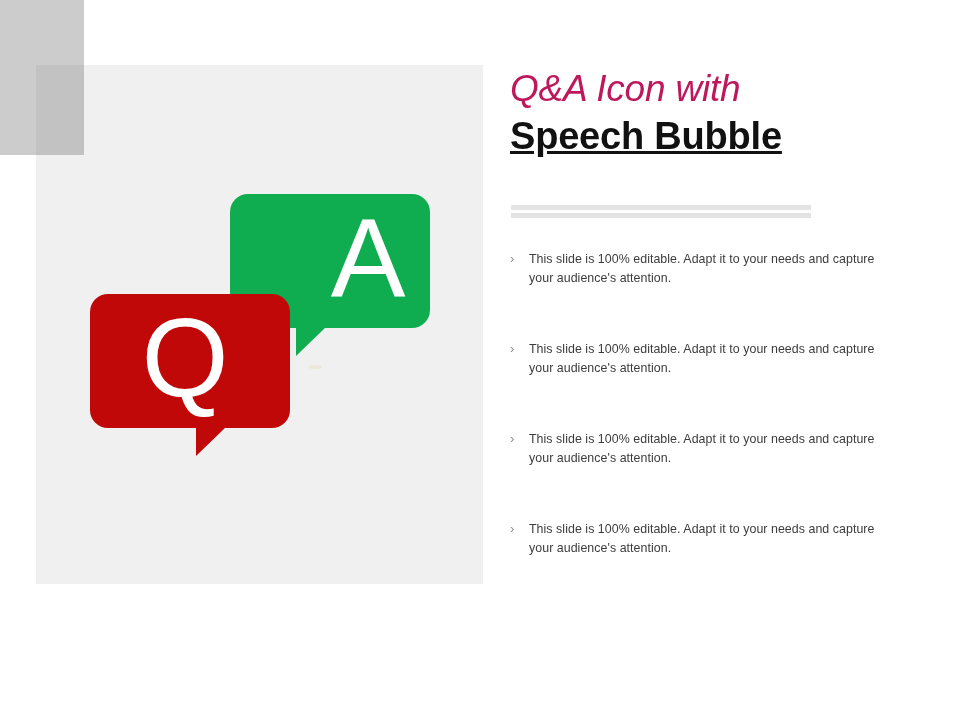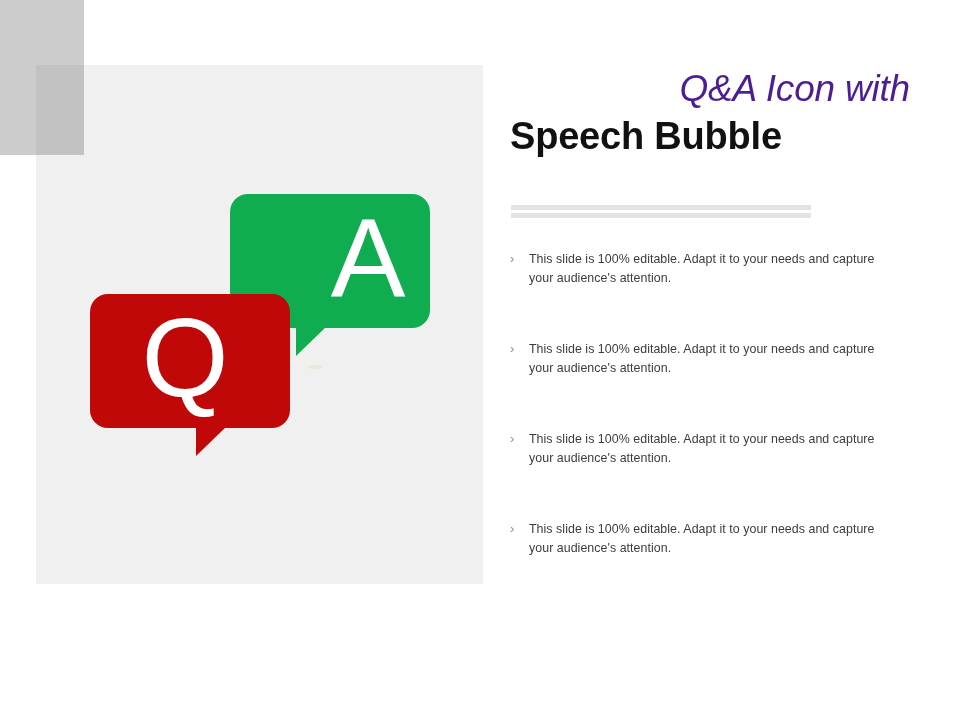--- a/index.html
+++ b/index.html
@@ -165,34 +165,34 @@
   .title-block {
     position: absolute;
     left: 0;
     top: 66px;
     width: 400px;
   }
   .title-line-1 {
     font-size: 37px;
     font-style: italic;
     font-weight: 400;
-    color: #4c1d95;
+    color: #be185d;
     letter-spacing: -0.2px;
     line-height: 46px;
     white-space: nowrap;
-    text-align: right;
   }
   .title-line-2 {
     font-size: 38px;
     font-style: normal;
     font-weight: 700;
     color: #111111;
     letter-spacing: -0.2px;
     line-height: 48px;
     white-space: nowrap;
+    text-decoration: underline;
   }
 
   
   .divider {
     position: absolute;
     left: 1px;
     top: 205px;
     width: 300px;
   }
   .divider .rule {

